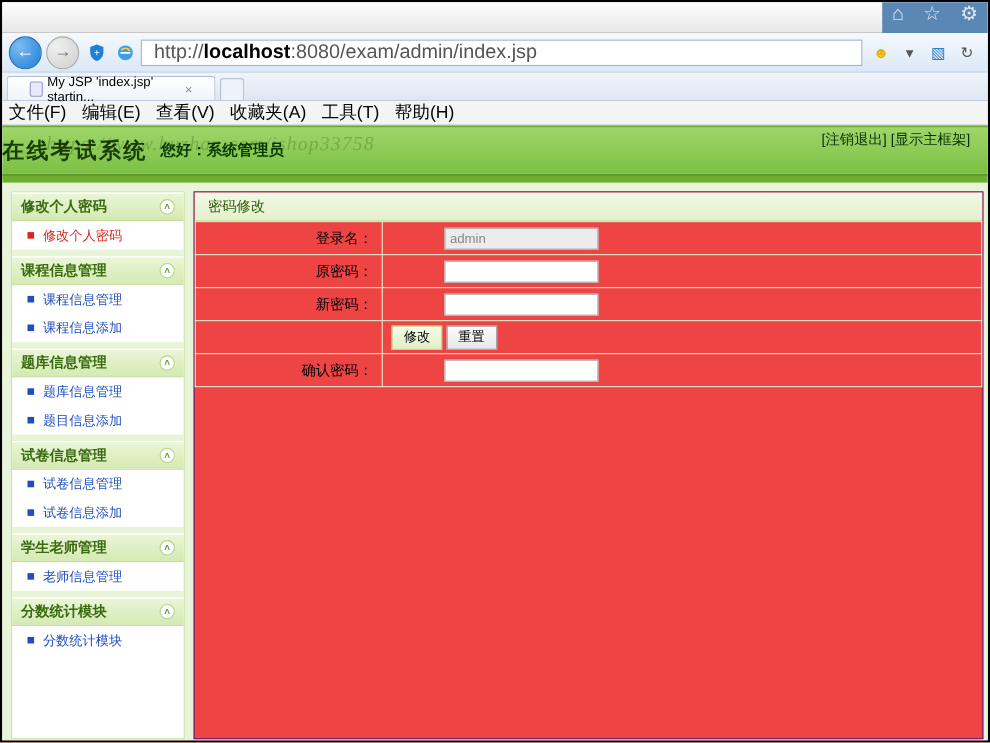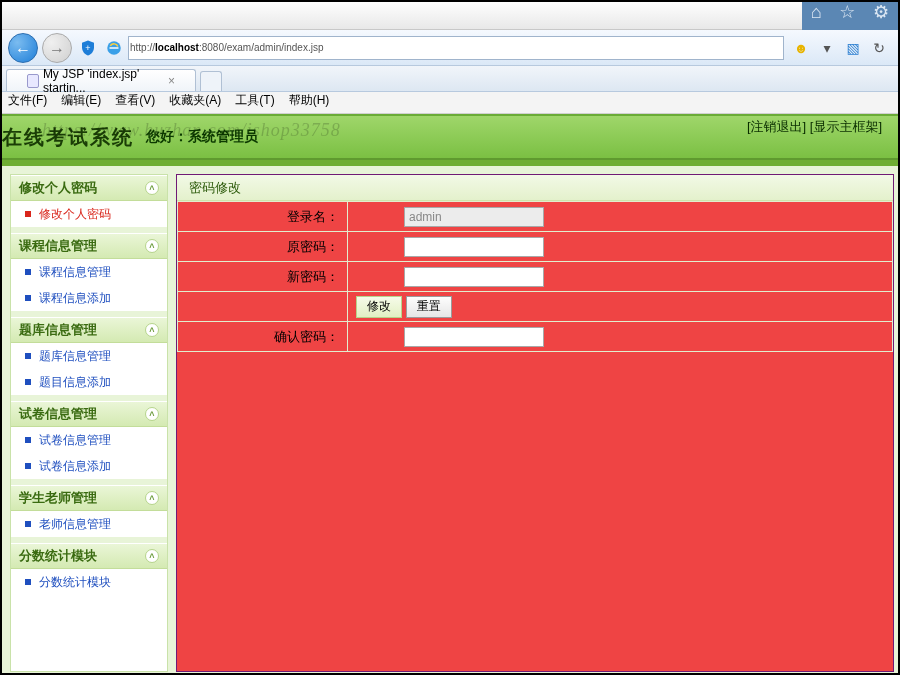--- a/index.html
+++ b/index.html
@@ -10,34 +10,34 @@
 .tb-btn { width:28px; height:18px; border:1px solid #a0a0a0; display:flex; align-items:center; justify-content:center; font-size:11px; background:linear-gradient(#fdfdfd,#e4e4e4); }
 .tb-min{background:linear-gradient(#d6ecff,#9cc8f0);}
 .tb-max{background:linear-gradient(#d6ecff,#9cc8f0);}
 .tb-close{background:linear-gradient(#f08080,#d03020); color:#fff;}
 
 .navbar { height:36px; background:linear-gradient(#f5f9fe,#dbe8f7); border-bottom:1px solid #b7c9de; display:flex; align-items:center; padding:0 6px; gap:4px; position:relative;}
 .nav-circle{ width:30px; height:30px; border-radius:50%; background:radial-gradient(circle at 30% 30%, #7bbcf0,#1e7ed8); display:flex; align-items:center; justify-content:center; color:#fff; font-size:16px; border:1px solid #2a6db0;}
 .nav-circle.fwd{ background:radial-gradient(circle at 30% 30%, #f0f0f0,#cfcfcf); color:#777; border-color:#aaa;}
 .shield{ width:24px; height:24px; display:flex; align-items:center; justify-content:center; font-size:16px; color:#1e7ed8;}
 .ie-e{ width:20px; height:20px; display:flex; align-items:center; justify-content:center;}
-.addr{ flex:1; height:24px; border:1px solid #a0b4cc; background:#fff; display:flex; align-items:center; padding:0 1px; font-size:10px; color:#555;}
+.addr{ flex:1; height:24px; border:1px solid #a0b4cc; background:#fff; display:flex; align-items:center; padding:0 11px; font-size:18px; color:#555;}
 .addr b{ color:#000; font-weight:bold;}
 .nav-right{ display:flex; align-items:center; gap:8px; padding:0 4px;}
 .nr-icon{ width:18px; height:18px; display:flex; align-items:center; justify-content:center; font-size:14px;}
 .chrome-far-right{ width:96px; background:#5b87b4; height:36px; margin:-36px 0 0 auto; display:flex; align-items:center; justify-content:space-around; color:#dce7f3; position:absolute; right:0; top:0;}
 .far-icon{ font-size:18px;}
 
 .tabbar{ height:26px; background:linear-gradient(#f1f5fa,#dde7f2); border-bottom:1px solid #b7c9de; display:flex; align-items:flex-end; padding:0 4px;}
 .tab{ height:22px; max-width:190px; background:linear-gradient(#fff,#f0f4f9); border:1px solid #b0c0d4; border-bottom:none; display:flex; align-items:center; padding:0 20px; gap:4px; font-size:12px; border-radius:3px 3px 0 0;}
 .tab .fav{ width:14px; height:14px; background:#e8e8ff; border:1px solid #99c; border-radius:2px;}
 .tab .x{ margin-left:4px; color:#888; cursor:pointer;}
 .newtab{ width:22px; height:20px; border:1px solid #b0c0d4; border-bottom:none; margin-left:4px; background:#eef3f9; border-radius:3px 3px 0 0;}
 
-.menubar{ height:22px; background:#f4f4f4; border-bottom:1px solid #d0d0d0; display:flex; align-items:flex-start; padding:0 6px; gap:14px; font-size:12px; color:#000;}
+.menubar{ height:22px; background:#f4f4f4; border-bottom:1px solid #d0d0d0; display:flex; align-items:flex-end; padding:0 6px; gap:14px; font-size:16px; color:#000;}
 
 
 .app{ position:relative; }
 .banner{ height:46px; background:linear-gradient(#9fd66a,#7bc043); border-top:2px solid #6aab36; border-bottom:2px solid #5f9a2f; display:flex; align-items:center; padding:0 0; color:#1e4d0a; position:relative;}
 .banner .title{ font-size:20px; font-family: "SimHei","Microsoft YaHei"; color:#1a3d06; font-weight:bold; letter-spacing:2px;}
 .banner .greet{ margin-left:12px; font-size:14px; color:#0c3a00; font-weight:bold;}
 .banner .links{ position:absolute; right:16px; top:2px; font-size:13px; color:#0a2d00;}
 .banner .links span{ cursor:pointer;}
 .watermark{ position:absolute; left:40px; top:4px; width:560px; font-size:18px; font-family: Georgia, "Times New Roman", serif; color:rgba(0,0,0,0.18); letter-spacing:1px; pointer-events:none; font-style:italic; white-space:nowrap;}
 

